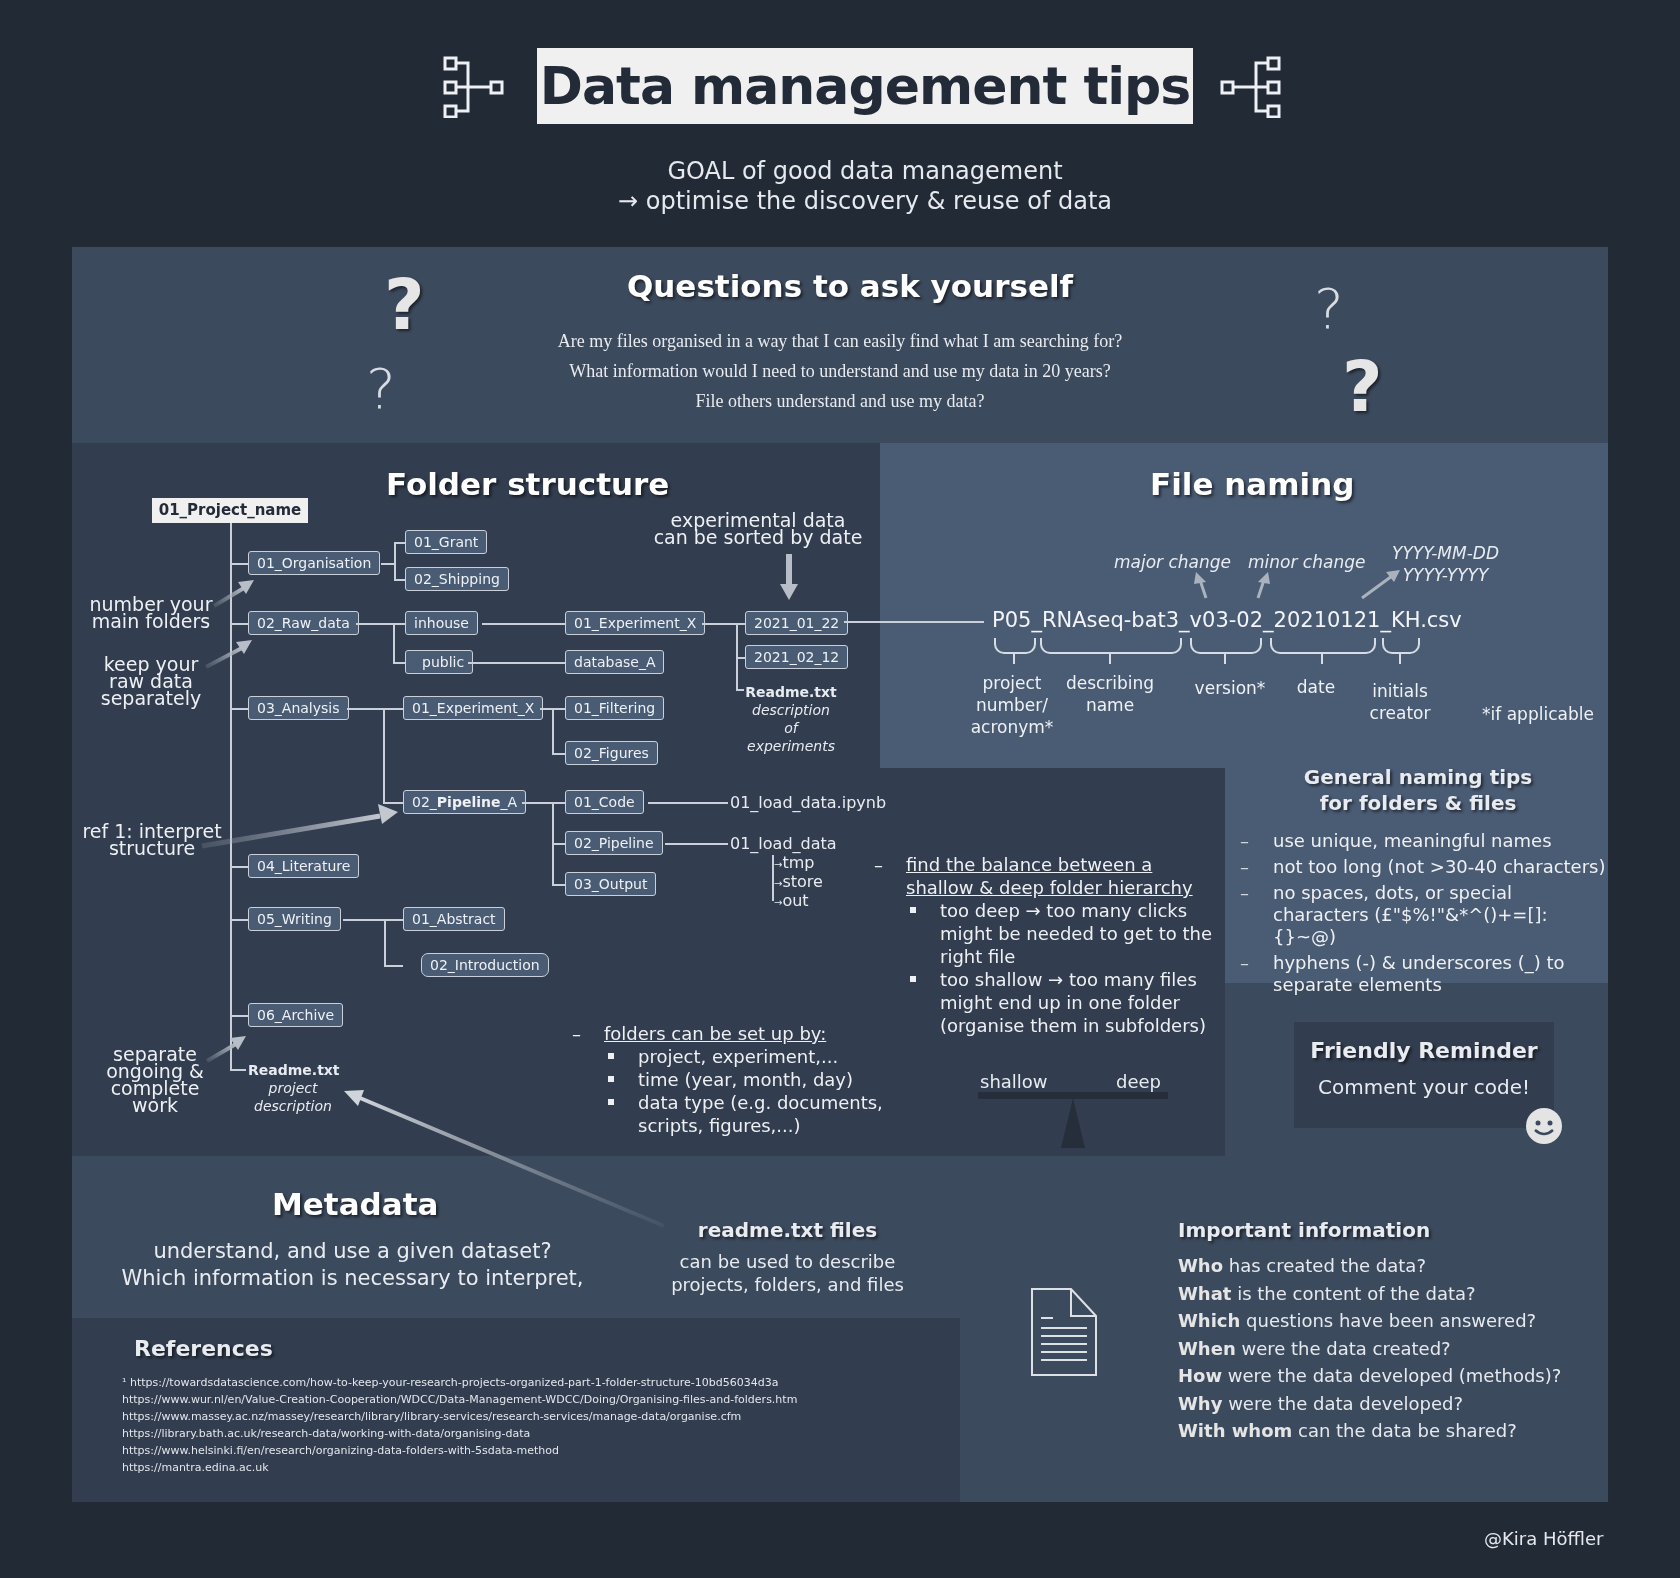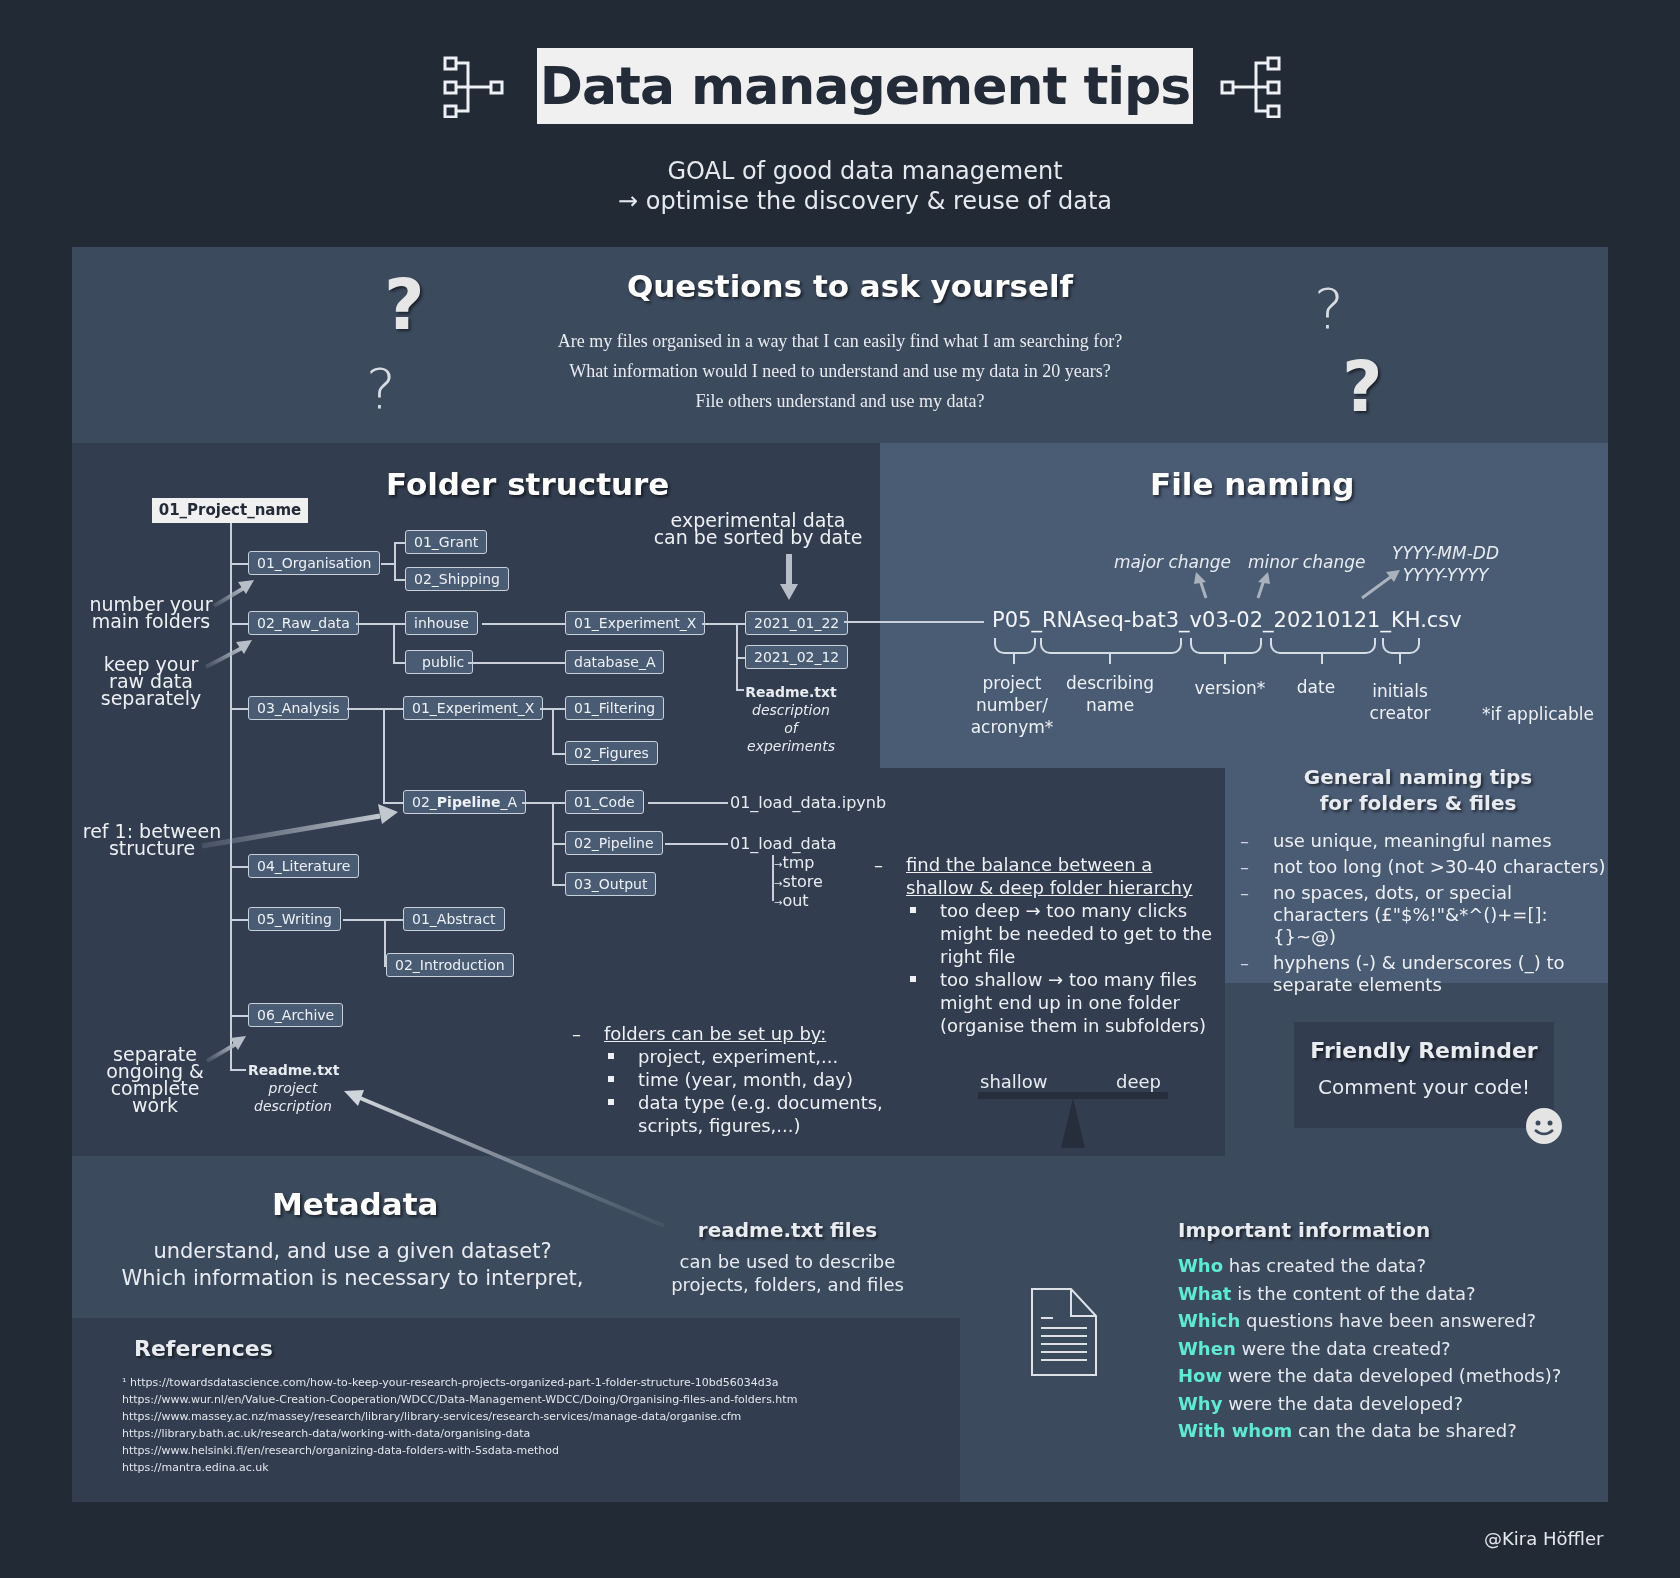--- a/index.html
+++ b/index.html
@@ -53,21 +53,21 @@
   .tip-list li { position: relative; padding-left: 33px; font-size: 18px; line-height: 22px; color: #eef0f3; margin-bottom: 4px; }
   .tip-list li::before { content: "–"; position: absolute; left: 0; color: #d0d6de; }
 
   .balance-list { font-size: 18px; line-height: 23px; color: #eef0f3; }
   .ul { text-decoration: underline; }
   .sq { position: relative; padding-left: 34px; }
   .sq::before { content: ""; position: absolute; left: 4px; top: 8px; width: 6px; height: 6px; background: #eef0f3; }
 
   .refs { font-family: "DejaVu Sans", sans-serif; font-size: 11px; line-height: 17px; color: #e3e7ec; }
   .info-line { font-size: 18px; line-height: 27.5px; color: #e6e9ee; }
-  .info-line b { color: #5eead4; }
+  .info-line b { color: #e5e5e5; }
 </style>
 </head>
 <body>
 
 <svg class="abs" style="left:443px;top:56px" width="62" height="62" viewBox="0 0 62 62" fill="none" stroke="#eef0f3" stroke-width="3">
   <rect x="2" y="2" width="11" height="11"></rect>
     <rect x="2" y="26" width="11" height="11"></rect>
     <rect x="2" y="50" width="11" height="11"></rect>
   <rect x="48" y="26" width="11" height="11"></rect>
   <path d="M13 7 H25 V55 H13 M13 31 H48"></path>
@@ -197,39 +197,39 @@
 <div class="abs" style="left:774px;top:854px;font-size:16px;line-height:17px;">
   <div><span style="font-size:10px">→</span><span>tmp</span></div>
   <div><span style="font-size:10px">→</span><span>store</span></div>
   <div><span style="font-size:10px">→</span><span>out</span></div>
 </div>
 
 <div class="line" style="left:343px;top:919px;width:60px;height:2px;"></div>
 <div class="line" style="left:384px;top:919px;width:2px;height:47px;"></div>
 <div class="line" style="left:384px;top:965px;width:19px;height:2px;"></div>
 <div class="fbox" style="left:403px;top:907px;">01_Abstract</div>
-<div class="fbox" style="left:386px;top:953px;">02_Introduction</div>
+<div class="fbox" style="left:421px;top:953px;border-radius:7px;">02_Introduction</div>
 
 <div class="abs" style="left:248px;top:1061px;width:90px;text-align:center;line-height:18px;">
   <div style="font-weight:bold;font-size:14px;">Readme.txt</div>
   <div class="ital small">project</div>
   <div class="ital small">description</div>
 </div>
 
 <div class="note" style="left:86px;top:596px;width:130px;">
   <div>number your</div>
   <div>main folders</div>
 </div>
 <div class="note" style="left:86px;top:656px;width:130px;">
   <div>keep your</div>
   <div>raw data</div>
   <div>separately</div>
 </div>
 <div class="note" style="left:82px;top:823px;width:140px;">
-  <div>ref 1: between</div>
+  <div>ref 1: interpret</div>
   <div>structure</div>
 </div>
 <div class="note" style="left:90px;top:1046px;width:130px;">
   <div>separate</div>
   <div>ongoing &amp;</div>
   <div>complete</div>
   <div>work</div>
 </div>
 
 <svg class="abs" style="left:0;top:0" width="1680" height="1578" pointer-events="none">

